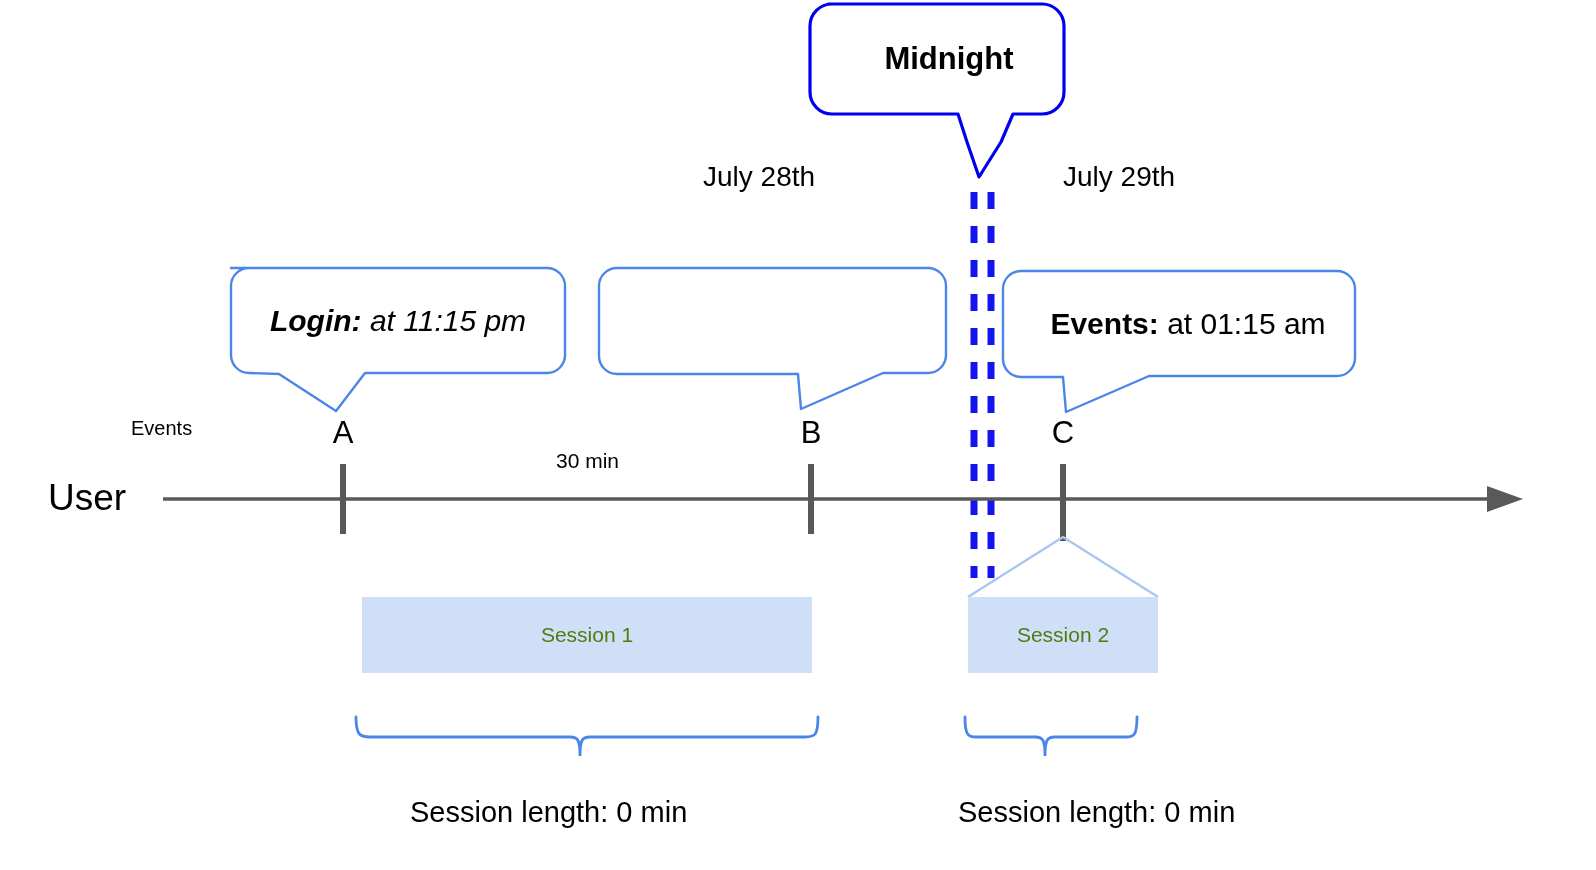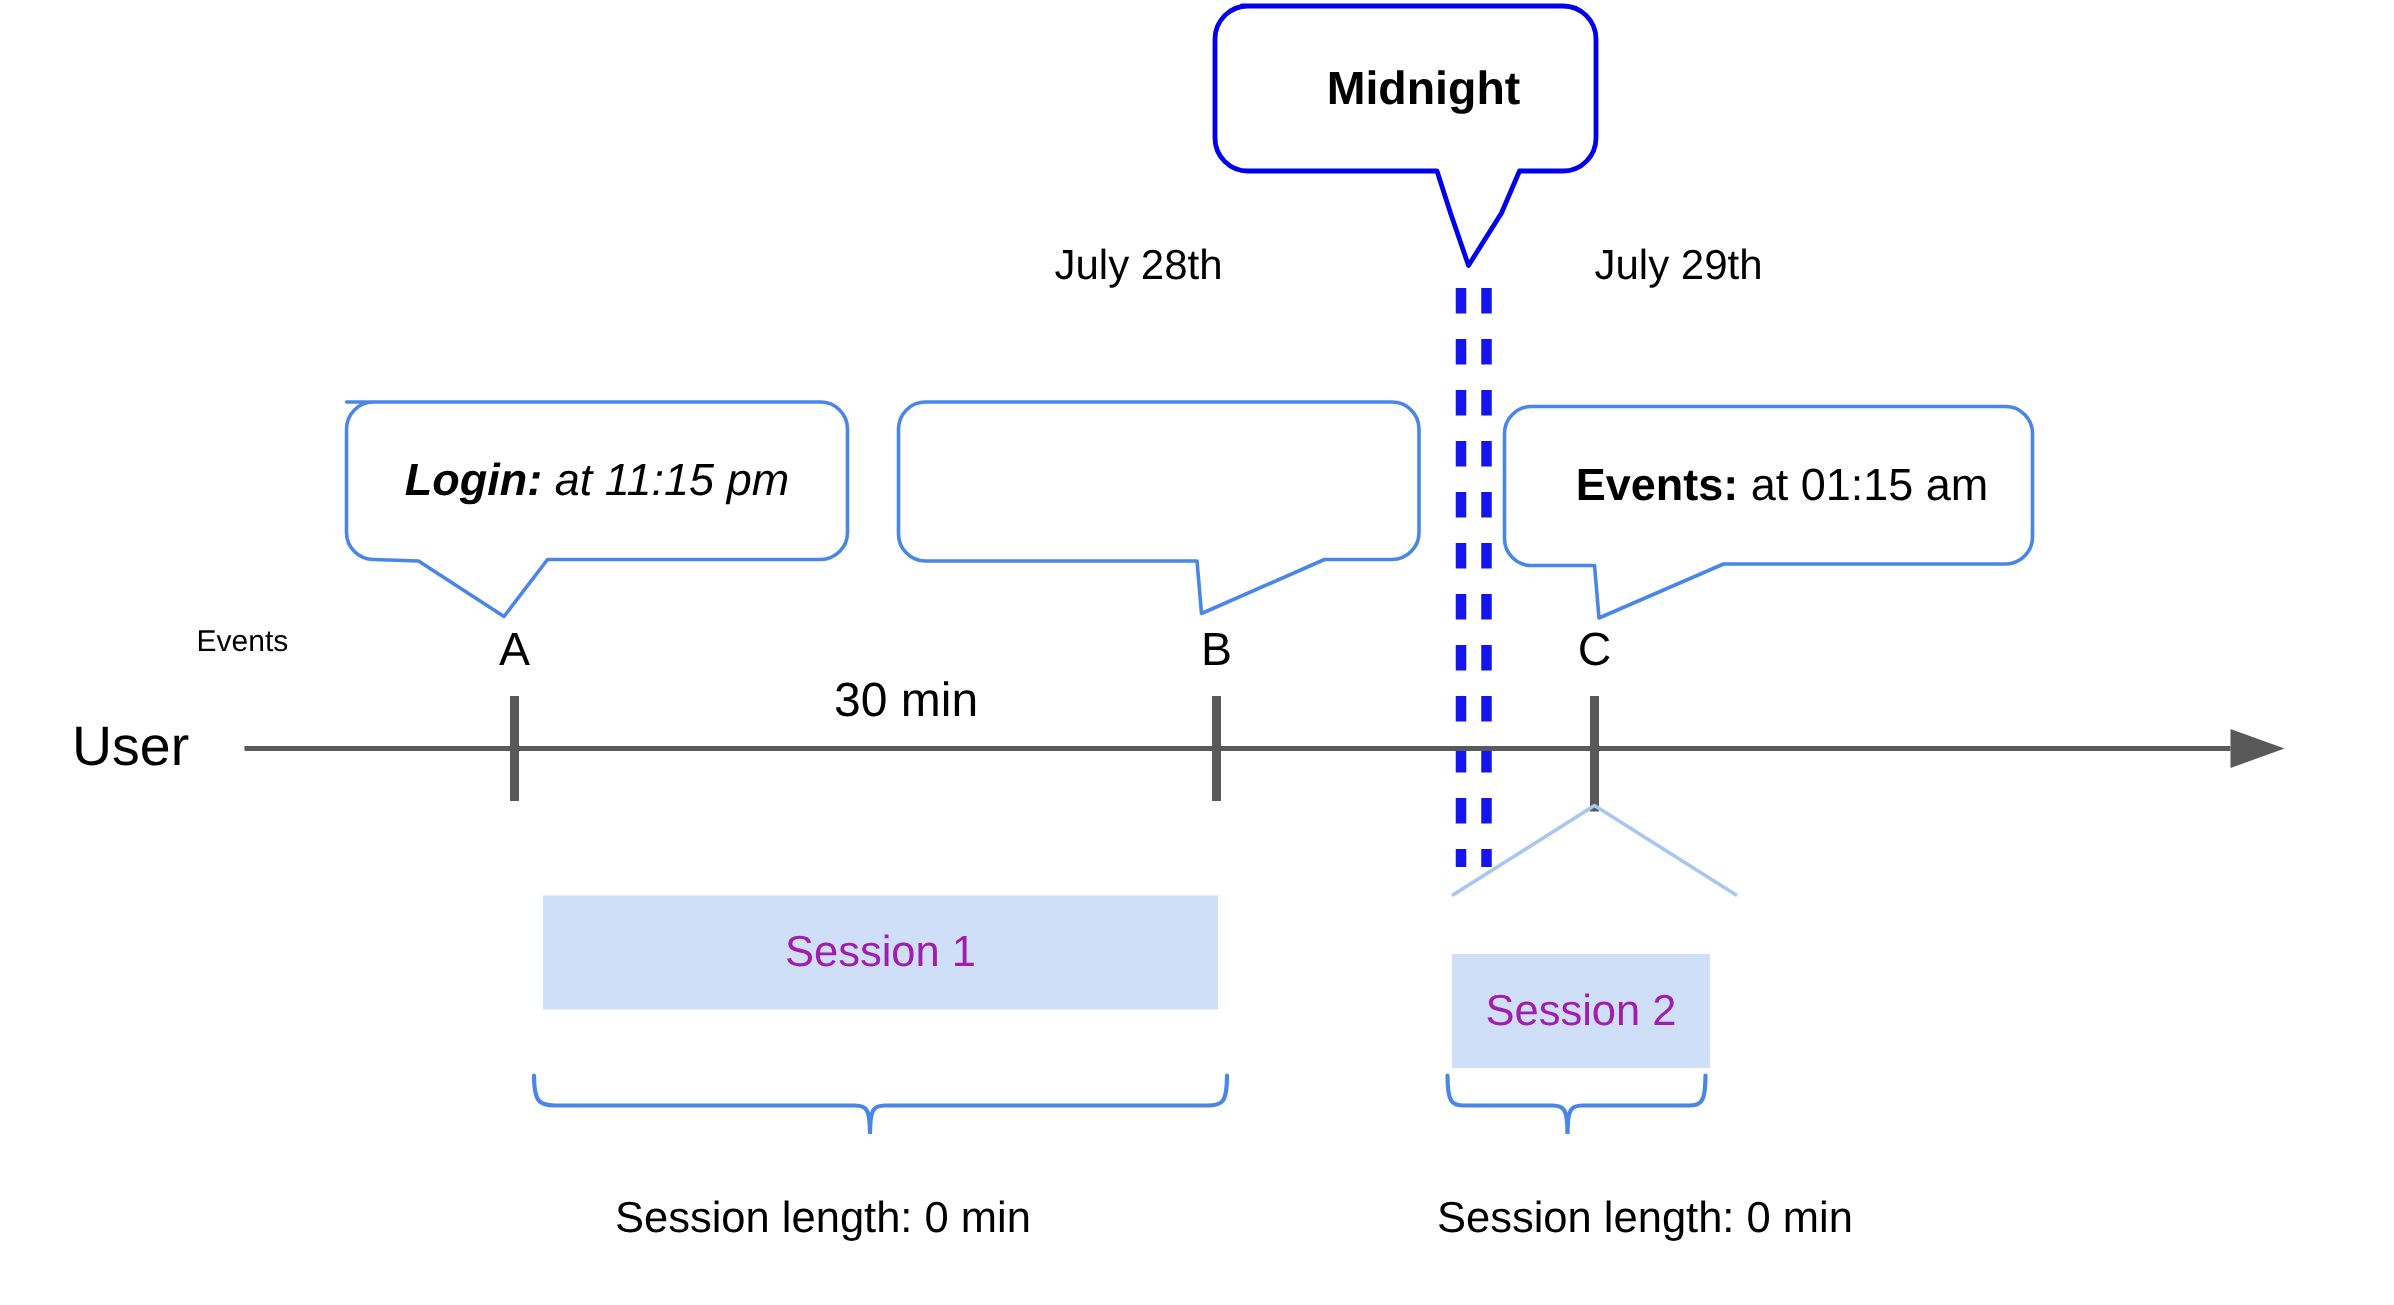--- a/index.html
+++ b/index.html
@@ -48,31 +48,31 @@
 
   
   .date-label {
     font-size: 28px;
   }
 
   
   .lane-label-user { font-size: 37px; }
   .lane-label-events { font-size: 20px; }
   .event-letter { font-size: 31px; }
-  .duration-label { font-size: 32px; }
+  .duration-label { font-size: 21px; }
 
   
   .session-box {
     position: absolute;
     background: #cfdff7;
     display: flex;
     align-items: center;
     justify-content: center;
-    font-size: 29px;
-    color: #a21caf;
+    font-size: 21px;
+    color: #4d7c0f;
   }
 
   .session-length-label {
     font-size: 29px;
     margin-left: 44px;
   }
 </style>
 </head>
 <body>
 
@@ -212,21 +212,21 @@
   <div class="txt event-letter" style="left:791px; top:417px; width:40px; text-align:center;">B</div>
 
   <div class="txt event-letter" style="left:1043px; top:417px; width:40px; text-align:center;">C</div>
 
   <div class="txt duration-label" style="left:556px; top:450px;">30 min</div>
 
   <div class="session-box" style="left:362px; top:597px; width:450px; height:76px;">
     <span>Session 1</span>
   </div>
 
-  <div class="session-box" style="left:968px; top:597px; width:172px; height:76px;margin-top:39px;">
+  <div class="session-box" style="left:968px; top:597px; width:190px; height:76px;">
     <span>Session 2</span>
   </div>
 
   <div class="txt session-length-label" style="left:366px; top:798px;">Session length: 0 min</div>
 
   <div class="txt session-length-label" style="left:914px; top:798px;">Session length: 0 min</div>
 
 </div>
 
 </body></html>

